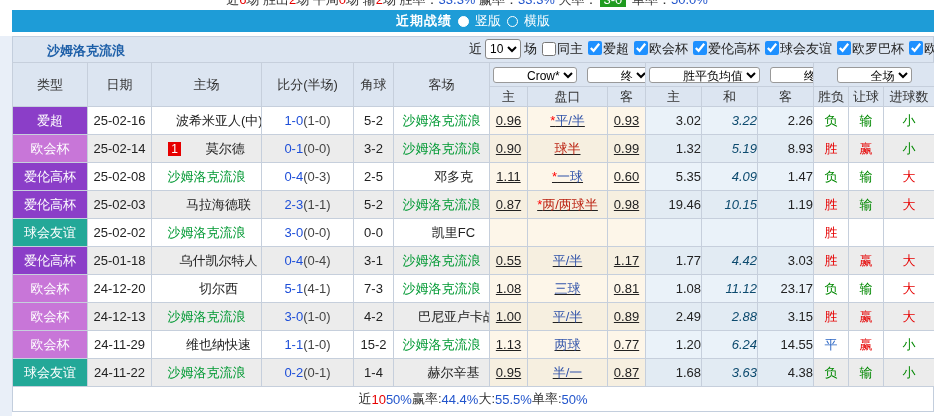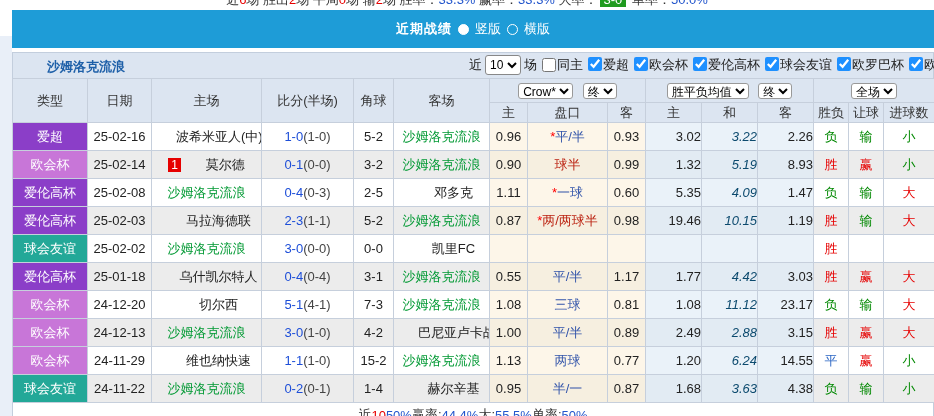--- a/index.html
+++ b/index.html
@@ -13,21 +13,21 @@
   .seg.k { color:#333; }
   .seg.r { color:#e60000; }
   .seg.bl { color:#2255cc; }
   .seg.badge { background:#1f9a1f; color:#fff; padding:0 4px; margin:0 2px; }
 
   .left-gutter { position:absolute; left:0; top:36px; width:12px; height:380px; background:#e9eff8; }
 
   .content { margin-left:12px; width:922px; }
 
   
-  .title-bar { height:38px; background:#1e9cd7; color:#fff; display:flex;
+  .title-bar { height:22px; background:#1e9cd7; color:#fff; display:flex;
     align-items:center; justify-content:center; gap:6px; font-size:13px; }
   .title-bar .ttl { font-weight:bold; letter-spacing:1px; }
   .radio { display:inline-block; width:11px; height:11px; border:1px solid #fff;
     border-radius:50%; vertical-align:-1px; background:transparent; cursor:pointer; }
   .radio.checked { background:#fff; }
   .radio-label { color:#fff; cursor:pointer;text-align:center; }
 
   .gap { height:4px; background:#fff; }
 
   
@@ -39,25 +39,25 @@
     background:#fff; border-radius:3px; }
   .filter-controls input[type=checkbox] { width:14px; height:14px; accent-color:#1e90ff; margin:0 1px 0 5px; vertical-align:-2px; }
   .filter-controls label { cursor:pointer; }
 
   
   table { border-collapse:collapse; width:922px; table-layout:fixed; }
   th, td { border:1px solid #c6cfdc; text-align:center; overflow:hidden; white-space:nowrap; }
   thead th { background:#dce5f1; font-weight:normal; color:#333; font-size:13px; }
   thead tr.h1 th { height:24px; }
   thead tr.h2 th { height:20px; }
-  thead select { height:16px; font-size:12px; border:1px solid #999; background:#fff; border-radius:3px; margin:0 3px; }
+  thead select { height:16px; font-size:12px; border:1px solid #999; background:#fff; border-radius:3px; margin:0 3px;padding-left:29px; }
   tbody td { height:28px; font-size:13px; color:#222; }
   tbody tr:nth-child(even) td { background:#ececec; }
   tbody tr:nth-child(odd) td { background:#fff; }
-  tbody td.a-odds { background:#fdf6e9 !important; }
+  tbody td.a-odds { background:#fdf6e9 !important;text-decoration:underline; }
   tbody tr:nth-child(even) td.a-odds { background:#f6efe0 !important; }
   tbody td.e-odds { background:#eaf2f9 !important;text-align:right; }
   tbody tr:nth-child(even) td.e-odds { background:#e2ebf3 !important; }
 
   td.t-purple { background:#8b3ec8 !important; color:#fff; }
   td.t-orchid { background:#c876d8 !important; color:#fff; }
   td.t-teal   { background:#23a898 !important; color:#fff; }
 
   .subj { color:#009933; }
   .opp  { color:#222;margin-left:24px; }

